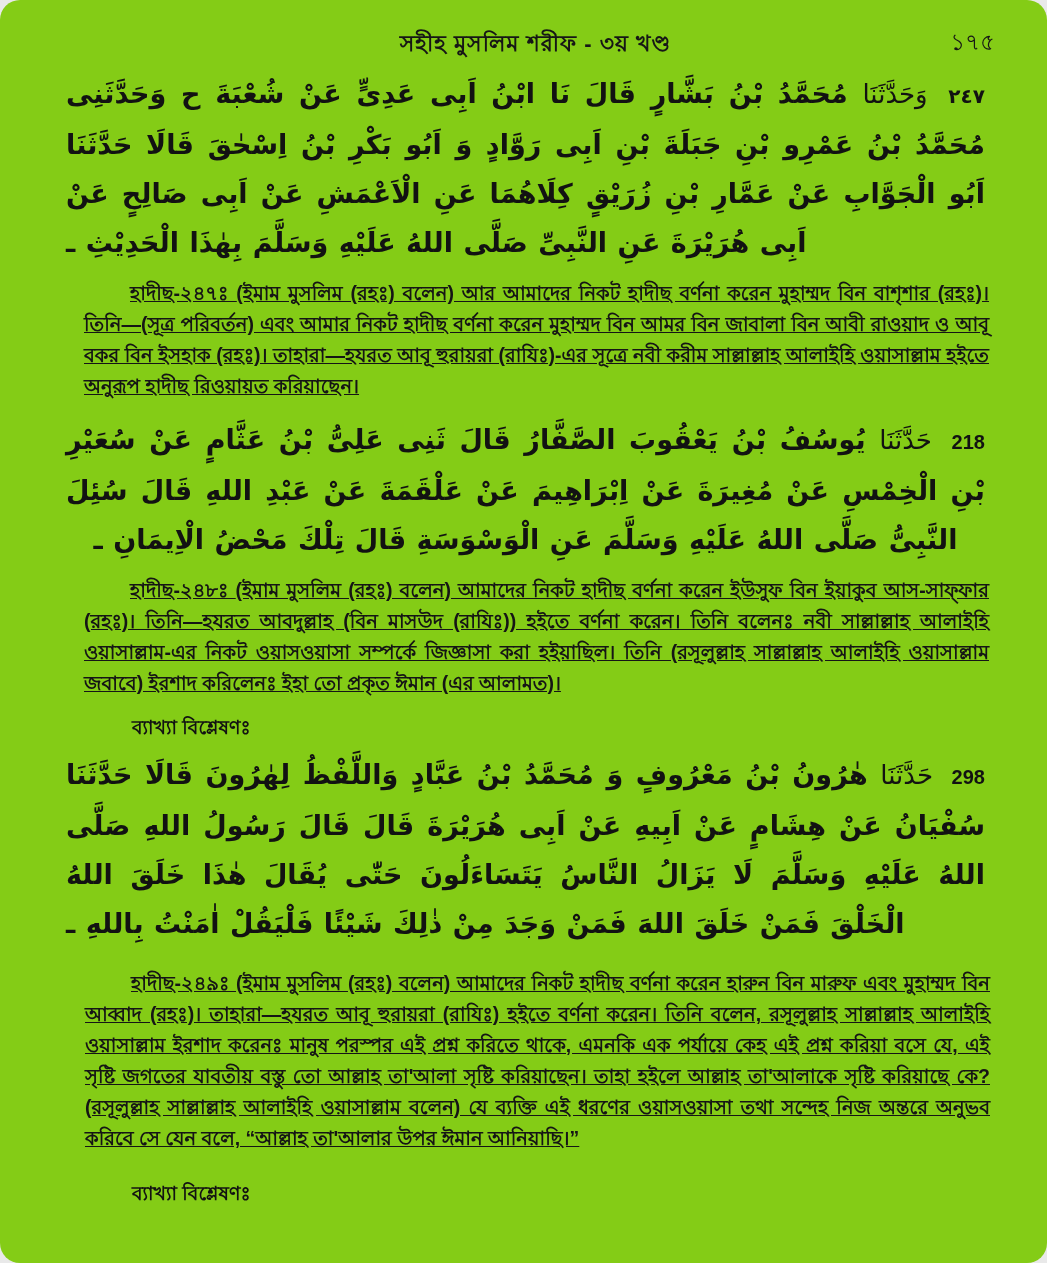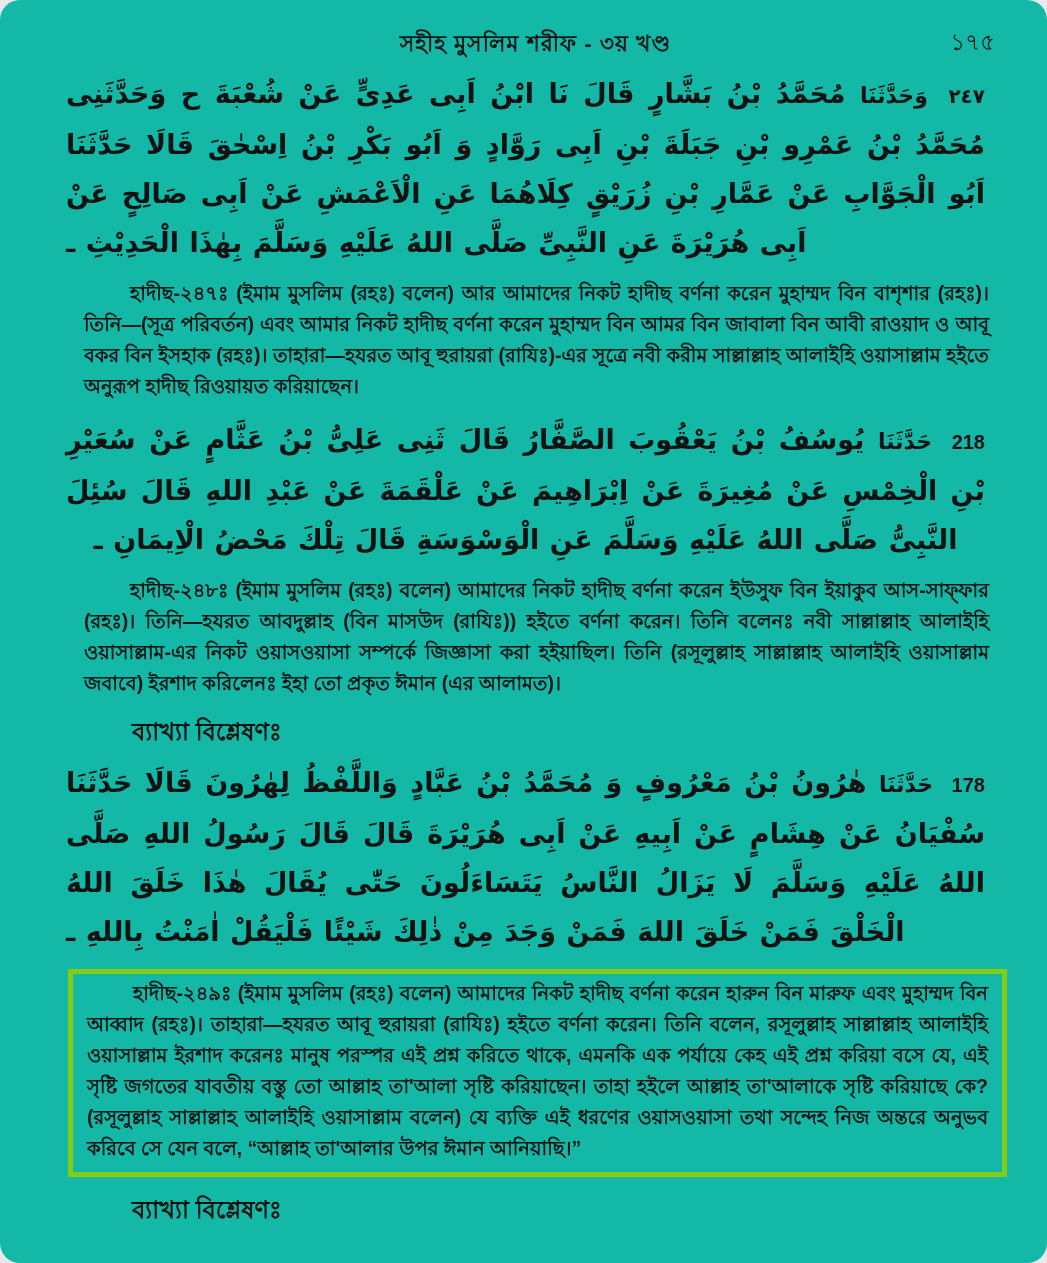--- a/index.html
+++ b/index.html
@@ -5,21 +5,21 @@
   html, body { margin: 0; padding: 0; }
   body {
     width: 1047px; height: 1263px;
     background: #e9e9e9;
     font-family: "Liberation Sans", "DejaVu Sans", sans-serif;
     overflow: hidden;
   }
   .page {
     box-sizing: border-box;
     width: 1047px; height: 1263px;
-    background: #14b8a6;
+    background: #84cc16;
     border-radius: 20px;
     padding: 24px 0 0 0;
   }
   
   .header {
     position: relative;
     height: 40px;
     margin: 0 60px 6px 84px;
   }
   .book-title {
@@ -42,42 +42,43 @@
     color: #121212;
     margin: 6px 62px 10px 66px;
     word-spacing: 3px;
   }
   .arabic.center-last { text-align-last: center; }
   .arabic .hadith-no {
     font-size: 20px; font-weight: 700;
     padding-left: 6px;
   }
   .arabic .opening {
-    font-size: 22px; font-weight: 700; margin-top: 44px;
+    font-size: 26px; font-weight: 400; margin-top: 44px;
   }
   
   .bn-para {
     margin: 8px 58px 14px 84px;
     font-size: 19.5px; line-height: 31px;
     font-weight: 700; color: #151515;
     text-align: justify;
     text-indent: 46px;
+    text-decoration: underline;
   }
   .bn-para .label { font-weight: 800; }
   .section-heading {
     margin: 14px 58px 4px 132px;
-    font-size: 24px; font-weight: 800; color: #121212;
+    font-size: 19px; font-weight: 800; color: #121212;
   }
   .section-note {
     margin: 2px 58px 8px 132px;
     font-size: 19.5px; font-weight: 700; color: #151515;
   }
   
   .red-box {
-    border: 5px solid #84cc16;
+    border: 3px solid #84cc16;
     border-radius: 0;
     margin: 12px 40px 10px 68px;
     padding: 4px 14px 8px 14px;
   }
   .red-box .bn-para { margin: 0; }
 </style>
 </head>
 <body>
 
 <div class="page">
@@ -105,21 +106,21 @@
   </div>
 
   <p class="bn-para">
     <span class="label">হাদীছ-২৪৮ঃ </span>
     <span>(ইমাম মুসলিম (রহঃ) বলেন) আমাদের নিকট হাদীছ বর্ণনা করেন ইউসুফ বিন ইয়াকুব আস-সাফ্ফার (রহঃ)। তিনি—হযরত আবদুল্লাহ (বিন মাসউদ (রাযিঃ)) হইতে বর্ণনা করেন। তিনি বলেনঃ নবী সাল্লাল্লাহ আলাইহি ওয়াসাল্লাম-এর নিকট ওয়াসওয়াসা সম্পর্কে জিজ্ঞাসা করা হইয়াছিল। তিনি (রসূলুল্লাহ সাল্লাল্লাহ আলাইহি ওয়াসাল্লাম জবাবে) ইরশাদ করিলেনঃ ইহা তো প্রকৃত ঈমান (এর আলামত)।</span>
   </p>
 
   <div class="section-heading">ব্যাখ্যা বিশ্লেষণঃ</div>
 
   <div class="arabic">
-    <span class="hadith-no">178</span>
+    <span class="hadith-no">298</span>
     <span class="opening">حَدَّثَنَا</span>
     <span>هٰرُونُ بْنُ مَعْرُوفٍ وَ مُحَمَّدُ بْنُ عَبَّادٍ وَاللَّفْظُ لِهٰرُونَ قَالَا حَدَّثَنَا سُفْيَانُ عَنْ هِشَامٍ عَنْ اَبِيهِ عَنْ اَبِى هُرَيْرَةَ قَالَ قَالَ رَسُولُ اللهِ صَلَّى اللهُ عَلَيْهِ وَسَلَّمَ لَا يَزَالُ النَّاسُ يَتَسَاءَلُونَ حَتّٰى يُقَالَ هٰذَا خَلَقَ اللهُ الْخَلْقَ فَمَنْ خَلَقَ اللهَ فَمَنْ وَجَدَ مِنْ ذٰلِكَ شَيْئًا فَلْيَقُلْ اٰمَنْتُ بِاللهِ ـ</span>
   </div>
 
   <div class="red-box">
     <p class="bn-para">
       <span class="label">হাদীছ-২৪৯ঃ </span>
       <span>(ইমাম মুসলিম (রহঃ) বলেন) আমাদের নিকট হাদীছ বর্ণনা করেন হারুন বিন মারুফ এবং মুহাম্মদ বিন আব্বাদ (রহঃ)। তাহারা—হযরত আবূ হুরায়রা (রাযিঃ) হইতে বর্ণনা করেন। তিনি বলেন, রসূলুল্লাহ সাল্লাল্লাহ আলাইহি ওয়াসাল্লাম ইরশাদ করেনঃ মানুষ পরস্পর এই প্রশ্ন করিতে থাকে, এমনকি এক পর্যায়ে কেহ এই প্রশ্ন করিয়া বসে যে, এই সৃষ্টি জগতের যাবতীয় বস্তু তো আল্লাহ তা'আলা সৃষ্টি করিয়াছেন। তাহা হইলে আল্লাহ তা'আলাকে সৃষ্টি করিয়াছে কে? (রসূলুল্লাহ সাল্লাল্লাহ আলাইহি ওয়াসাল্লাম বলেন) যে ব্যক্তি এই ধরণের ওয়াসওয়াসা তথা সন্দেহ নিজ অন্তরে অনুভব করিবে সে যেন বলে, “আল্লাহ তা'আলার উপর ঈমান আনিয়াছি।”</span>
     </p>
   </div>

